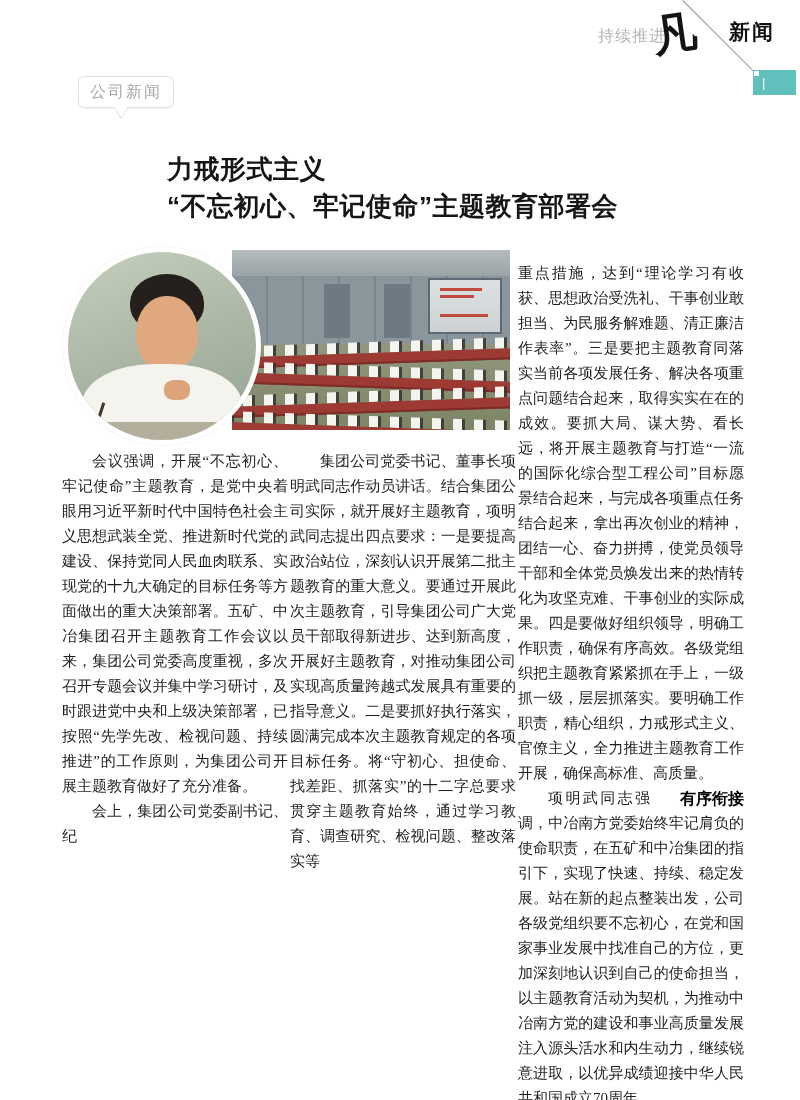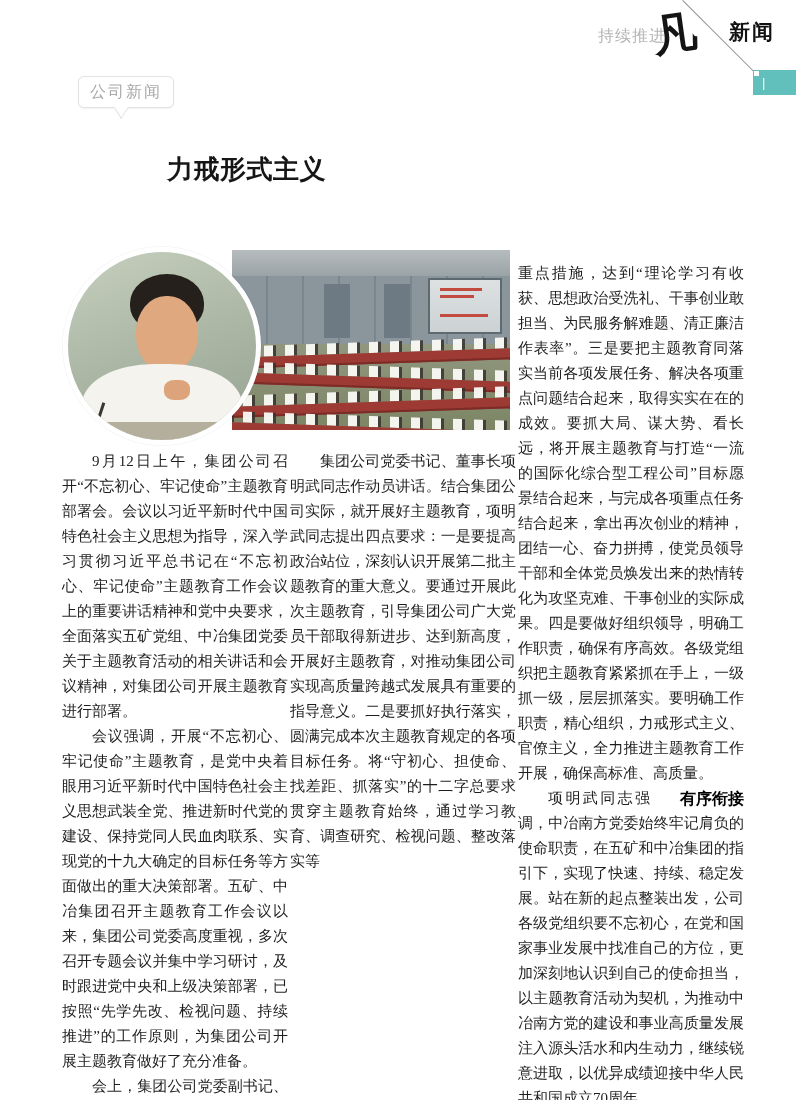--- a/index.html
+++ b/index.html
@@ -92,20 +92,21 @@
     <span class="notch"></span>
     <span class="marker">|</span>
   </div>
 
   <div class="bubble">
     <span>公司新闻</span>
   </div>
 
   <div class="title">
     <div>力戒形式主义</div>
+    <div>“不忘初心、牢记使命”主题教育部署会</div>
   </div>
 
   <div class="photo-rect">
     <div class="pr-ceiling"></div>
     <div class="pr-wall"></div>
     <div class="pr-door" style="left:92px;"></div>
     <div class="pr-door" style="left:152px;"></div>
     <div class="pr-screen">
       <i style="top:8px;width:42px;"></i>
       <i style="top:15px;width:34px;"></i>
@@ -133,21 +134,20 @@
   <div class="photo-circle">
     <div class="pc-hair"></div>
     <div class="pc-face"></div>
     <div class="pc-shirt"></div>
     <div class="pc-hand"></div>
     <div class="pc-table"></div>
     <div class="pc-mic"></div>
   </div>
 
   <div class="col" id="col1">
-    <p class="ind">9月12日上午，集团公司召开“不忘初心、牢记使命”主题教育部署会。会议以习近平新时代中国特色社会主义思想为指导，深入学习贯彻习近平总书记在“不忘初心、牢记使命”主题教育工作会议上的重要讲话精神和党中央要求，全面落实五矿党组、中冶集团党委关于主题教育活动的相关讲话和会议精神，对集团公司开展主题教育进行部署。</p>
     <p class="ind">会议强调，开展“不忘初心、牢记使命”主题教育，是党中央着眼用习近平新时代中国特色社会主义思想武装全党、推进新时代党的建设、保持党同人民血肉联系、实现党的十九大确定的目标任务等方面做出的重大决策部署。五矿、中冶集团召开主题教育工作会议以来，集团公司党委高度重视，多次召开专题会议并集中学习研讨，及时跟进党中央和上级决策部署，已按照“先学先改、检视问题、持续推进”的工作原则，为集团公司开展主题教育做好了充分准备。</p>
     <p class="ind">会上，集团公司党委副书记、纪</p>
   </div>
 
   <div class="col" id="col2">
     <p class="ind">集团公司党委书记、董事长项明武同志作动员讲话。结合集团公司实际，就开展好主题教育，项明武同志提出四点要求：一是要提高政治站位，深刻认识开展第二批主题教育的重大意义。要通过开展此次主题教育，引导集团公司广大党员干部取得新进步、达到新高度，开展好主题教育，对推动集团公司实现高质量跨越式发展具有重要的指导意义。二是要抓好执行落实，圆满完成本次主题教育规定的各项目标任务。将“守初心、担使命、找差距、抓落实”的十二字总要求贯穿主题教育始终，通过学习教育、调查研究、检视问题、整改落实等</p>
   </div>
 
   <div class="col" id="col3">
     <p>重点措施，达到“理论学习有收获、思想政治受洗礼、干事创业敢担当、为民服务解难题、清正廉洁作表率”。三是要把主题教育同落实当前各项发展任务、解决各项重点问题结合起来，取得实实在在的成效。要抓大局、谋大势、看长远，将开展主题教育与打造“一流的国际化综合型工程公司”目标愿景结合起来，与完成各项重点任务结合起来，拿出再次创业的精神，团结一心、奋力拼搏，使党员领导干部和全体党员焕发出来的热情转化为攻坚克难、干事创业的实际成果。四是要做好组织领导，明确工作职责，确保有序高效。各级党组织把主题教育紧紧抓在手上，一级抓一级，层层抓落实。要明确工作职责，精心组织，力戒形式主义、官僚主义，全力推进主题教育工作开展，确保高标准、高质量。</p>

